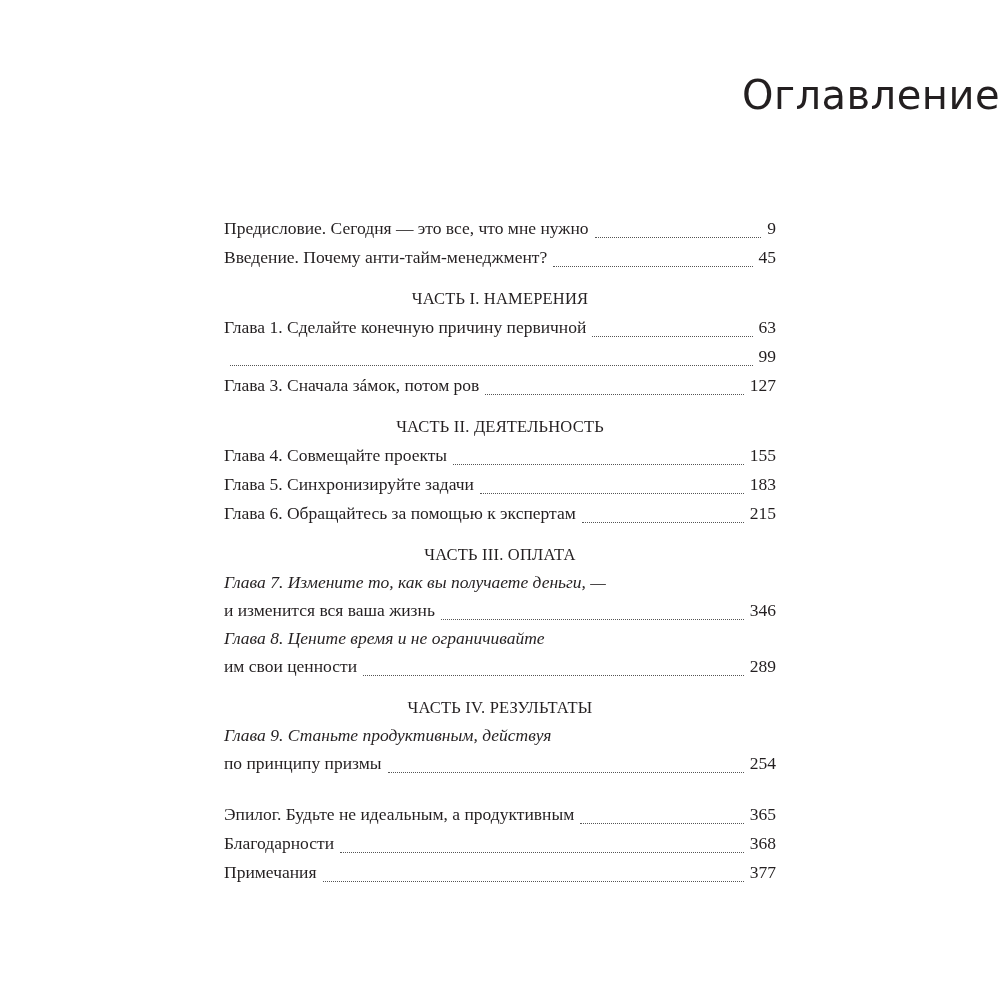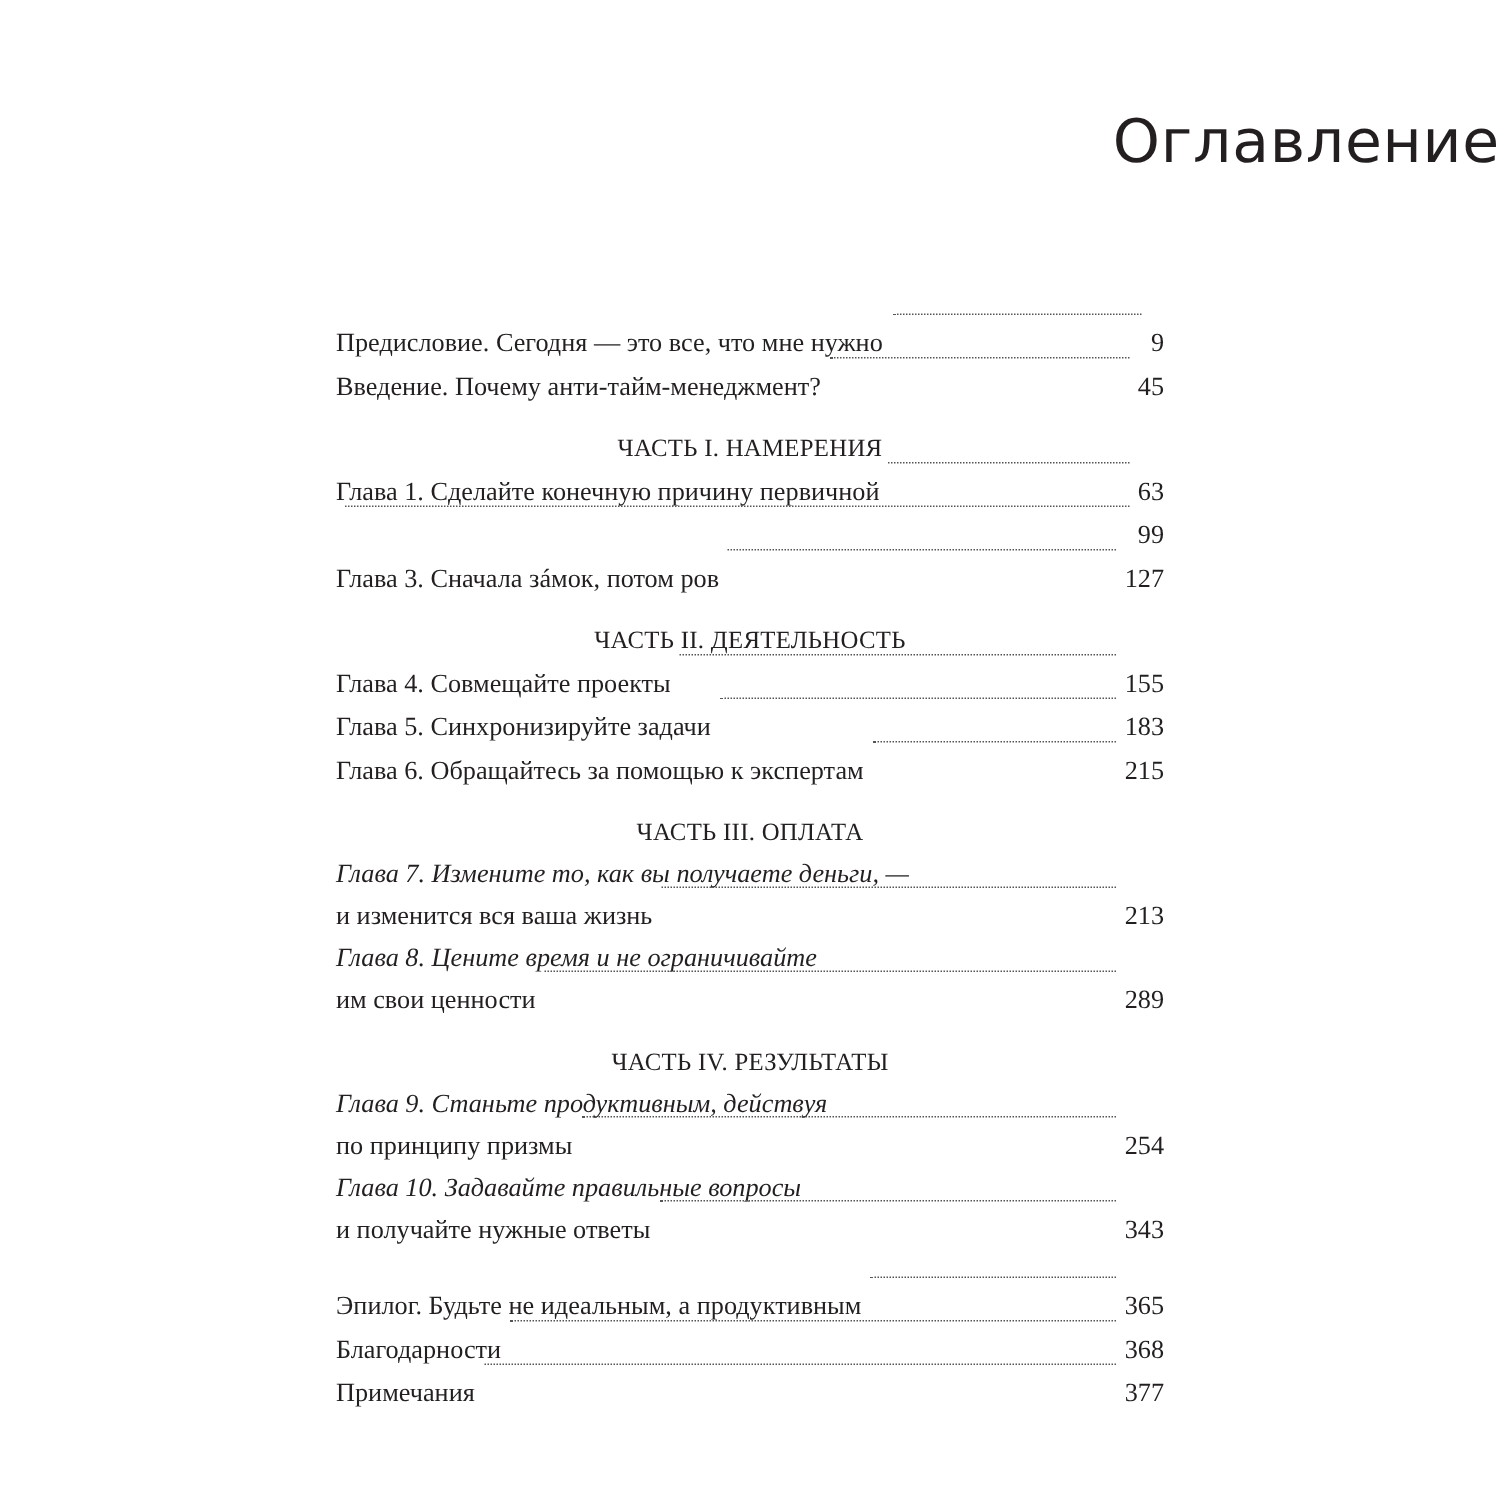--- a/index.html
+++ b/index.html
@@ -31,21 +31,21 @@
       position: absolute;
       left: 224px;
       width: 552px;
       top: 214px;
       font-family: "Liberation Serif", serif;
       font-size: 17.5px;
       color: #231f20;
     }
     .row {
       display: flex;
-      align-items: flex-start;
+      align-items: flex-end;
       height: 29px;
       line-height: 29px;
     }
     .row.first-line {
       height: 27px;
       line-height: 27px;
       font-style: italic;
     }
     .row .title {
       white-space: nowrap;
@@ -124,21 +124,21 @@
   </div>
 
   <div class="part-heading">ЧАСТЬ III. ОПЛАТА</div>
   <div>
     <div class="row first-line">
       <span class="title">Глава 7. Измените то, как вы получаете деньги, —</span>
     </div>
     <div class="row">
       <span class="title">и изменится вся ваша жизнь</span>
       <span class="dots"></span>
-      <span class="page">213</span>
+      <span class="page">346</span>
     </div>
   </div>
   <div>
     <div class="row first-line">
       <span class="title">Глава 8. Цените время и не ограничивайте</span>
     </div>
     <div class="row">
       <span class="title">им свои ценности</span>
       <span class="dots"></span>
       <span class="page">289</span>
@@ -149,30 +149,20 @@
   <div>
     <div class="row first-line">
       <span class="title">Глава 9. Станьте продуктивным, действуя</span>
     </div>
     <div class="row">
       <span class="title">по принципу призмы</span>
       <span class="dots"></span>
       <span class="page">254</span>
     </div>
   </div>
-  <div>
-    <div class="row first-line">
-      <span class="title">Глава 10. Задавайте правильные вопросы</span>
-    </div>
-    <div class="row">
-      <span class="title">и получайте нужные ответы</span>
-      <span class="dots"></span>
-      <span class="page">343</span>
-    </div>
-  </div>
 
   <div class="gap-large"></div>
 
   <div class="row">
     <span class="title">Эпилог. Будьте не идеальным, а продуктивным</span>
     <span class="dots"></span>
     <span class="page">365</span>
   </div>
   <div class="row">
     <span class="title">Благодарности</span>

